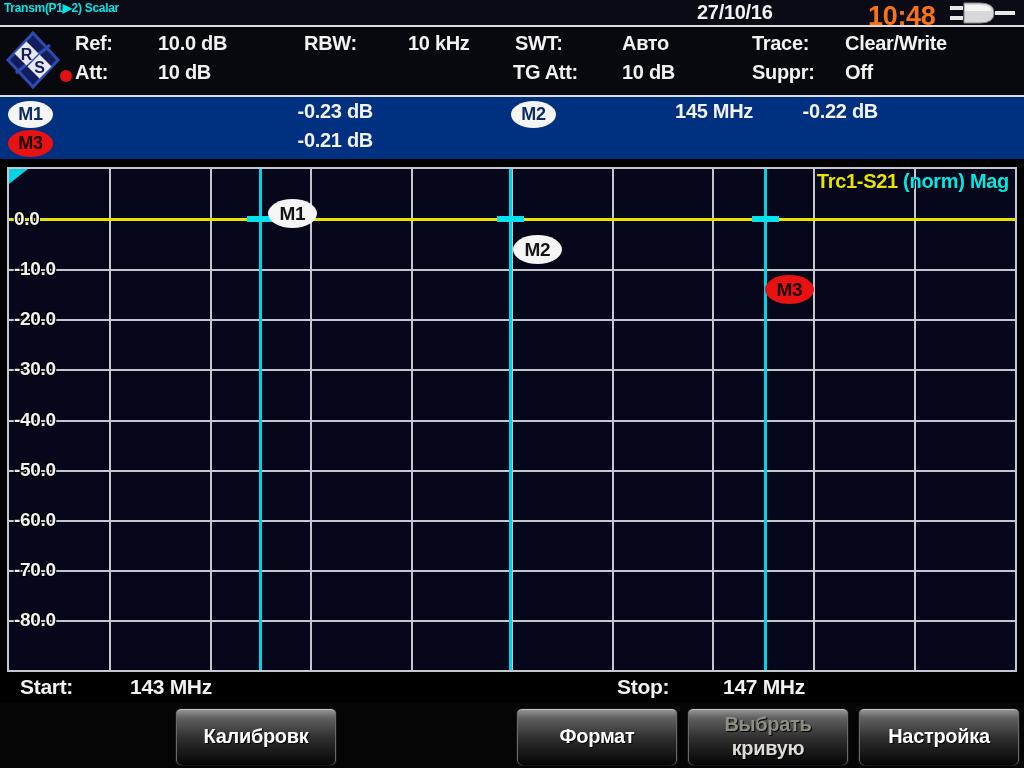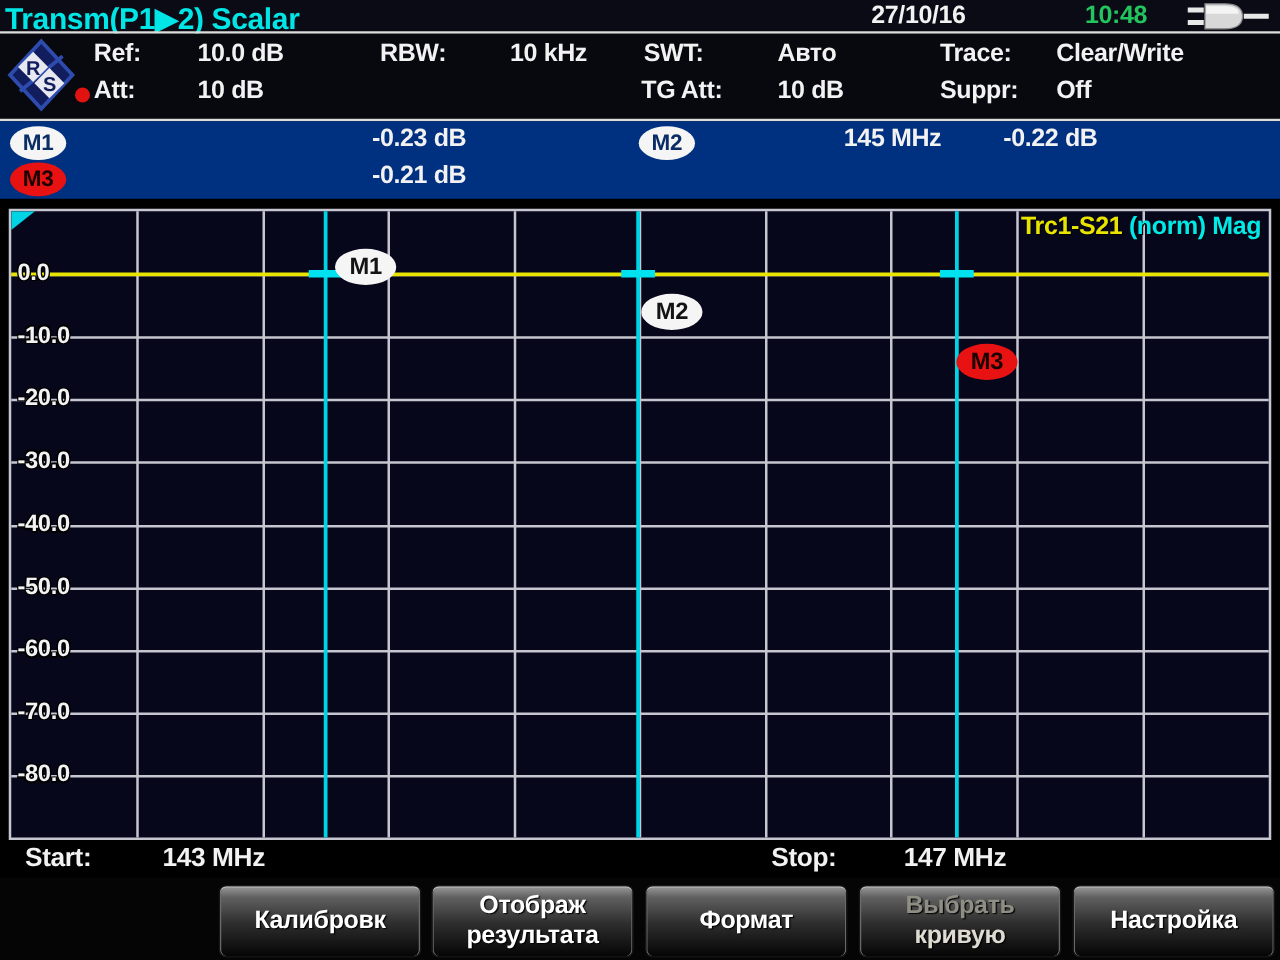--- a/index.html
+++ b/index.html
@@ -1,23 +1,23 @@
 <!DOCTYPE html>
 <html><head>
 <meta charset="utf-8">
 <style>
   * { margin:0; padding:0; box-sizing:border-box; }
   html,body { width:1024px; height:768px; background:#000; overflow:hidden; }
   body { font-family:"Liberation Sans", sans-serif; font-weight:bold; letter-spacing:-0.3px; position:relative; }
 
   
   .titlebar { position:absolute; left:0; top:0; width:1024px; height:25px; background:#0b0b16; }
-  .title-text { position:absolute; left:4px; top:1px; font-size:24px; color:#00e6e6; }
+  .title-text { position:absolute; left:4px; top:1px; font-size:12px; color:#00e6e6; }
   .tb-date { position:absolute; left:697px; top:1px; font-size:20px; color:#f2f2f2; }
-  .tb-time { position:absolute; left:868px; top:1px; font-size:20px; color:#22c55e; }
+  .tb-time { position:absolute; left:868px; top:1px; font-size:27px; color:#f97316;text-decoration:underline; }
   .tb-plug { position:absolute; left:950px; top:2px; }
 
   .sep1 { position:absolute; left:0; top:25px; width:1024px; height:2px; background:#dcdcdc; }
   .sep2 { position:absolute; left:0; top:95px; width:1024px; height:2px; background:#dcdcdc; }
 
   
   .header { position:absolute; left:0; top:27px; width:1024px; height:68px; background:#08080f; }
   .header span { position:absolute; font-size:20px; color:#f2f2f2; white-space:nowrap; }
   .hrow1 span { top:5px; }
   .hrow2 span { top:34px; }
@@ -186,24 +186,20 @@
   <span style="left:20px">Start:</span>
   <span style="left:130px">143 MHz</span>
   <span style="left:617px">Stop:</span>
   <span style="left:723px">147 MHz</span>
 </div>
 
 <div class="softkeys">
   <div class="skey" style="left:175px">
     <span>Калибровк</span>
   </div>
-  <div class="skey" style="left:345px">
-    <span>Отображ</span>
-    <span>результата</span>
-  </div>
   <div class="skey" style="left:516px">
     <span>Формат</span>
   </div>
   <div class="skey" style="left:687px">
     <span class="l1-dim">Выбрать</span>
     <span class="l2-dim">кривую</span>
   </div>
   <div class="skey" style="left:858px">
     <span>Настройка</span>
   </div>

